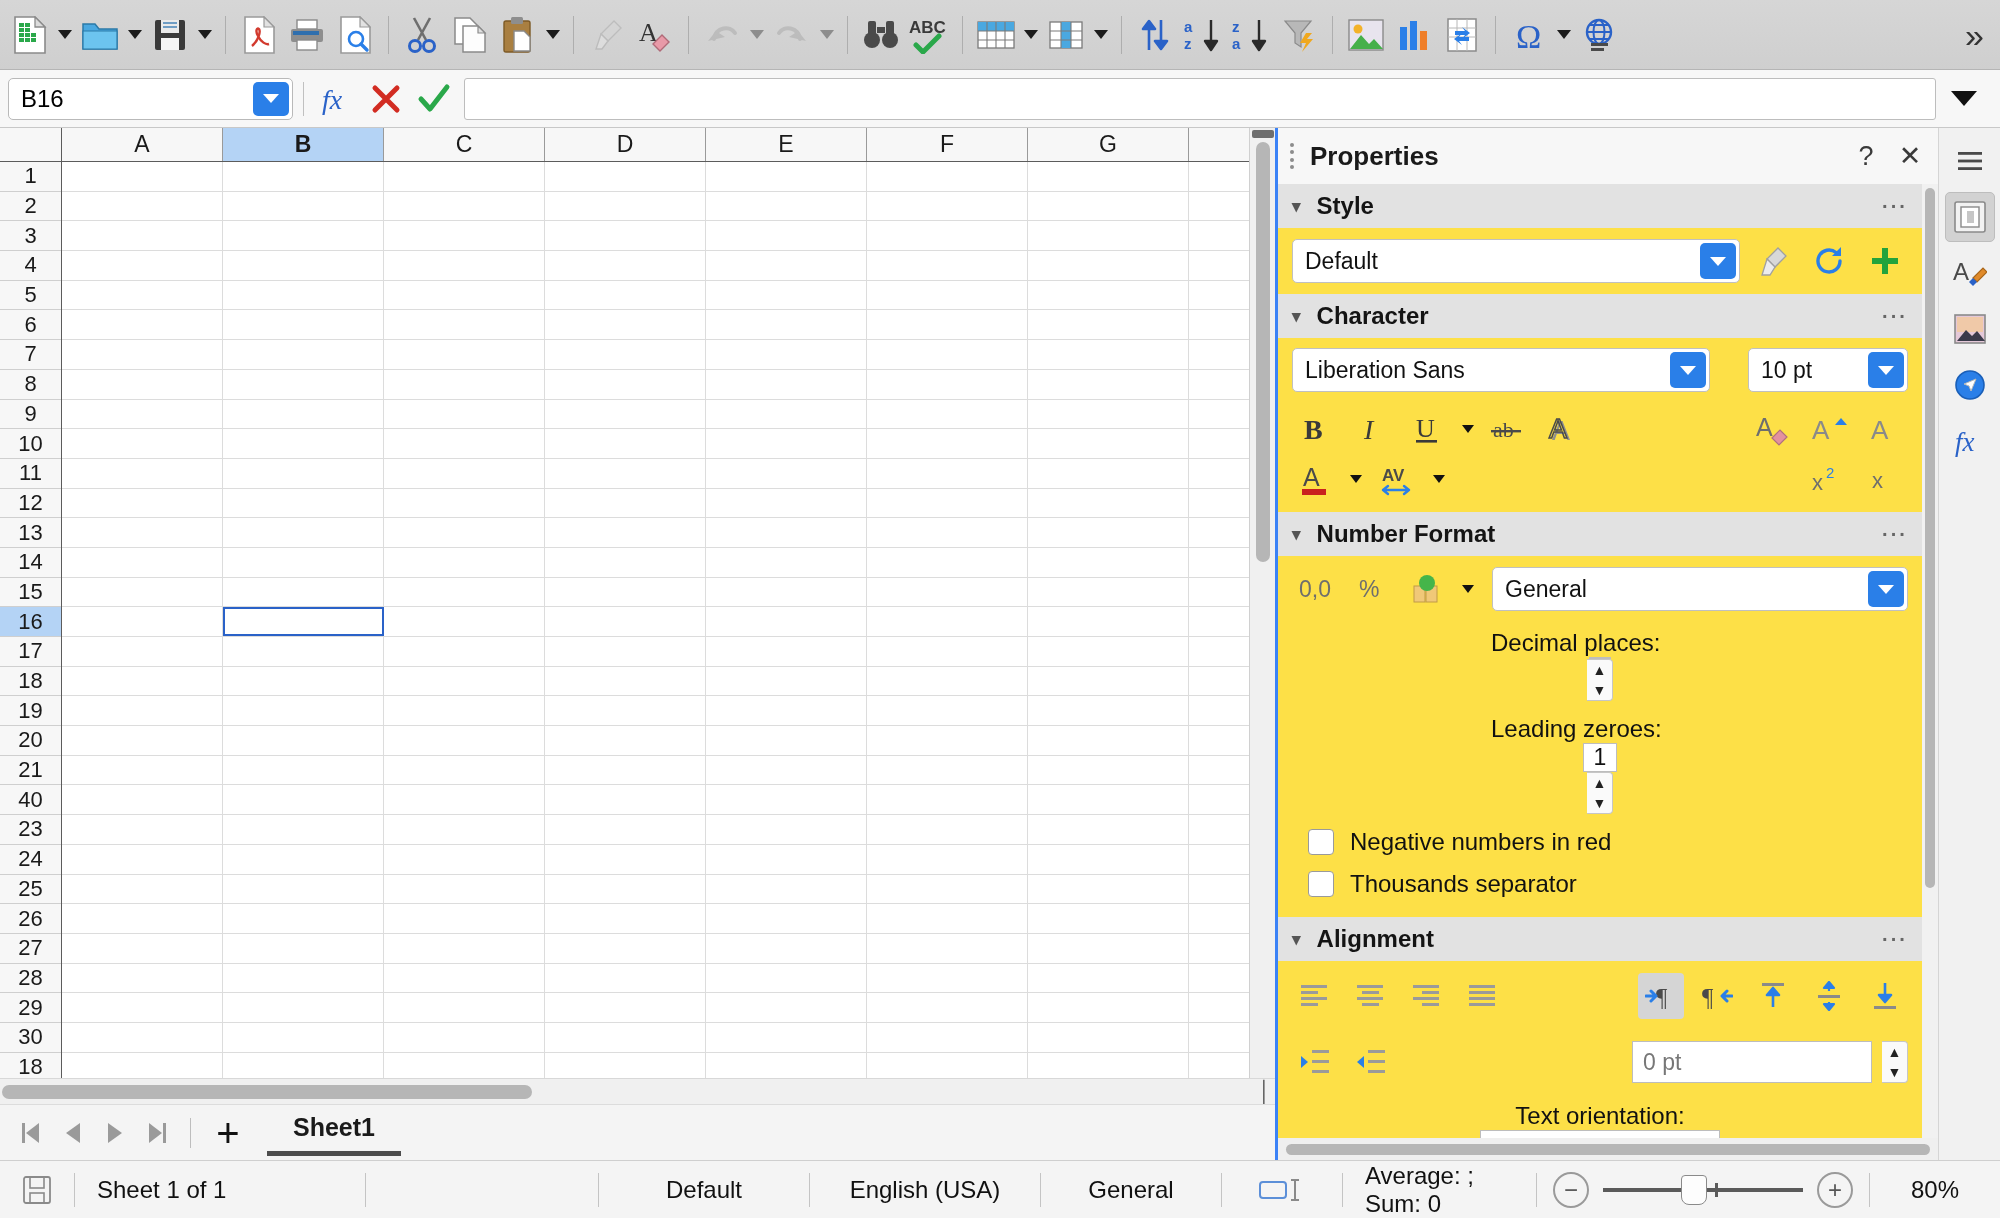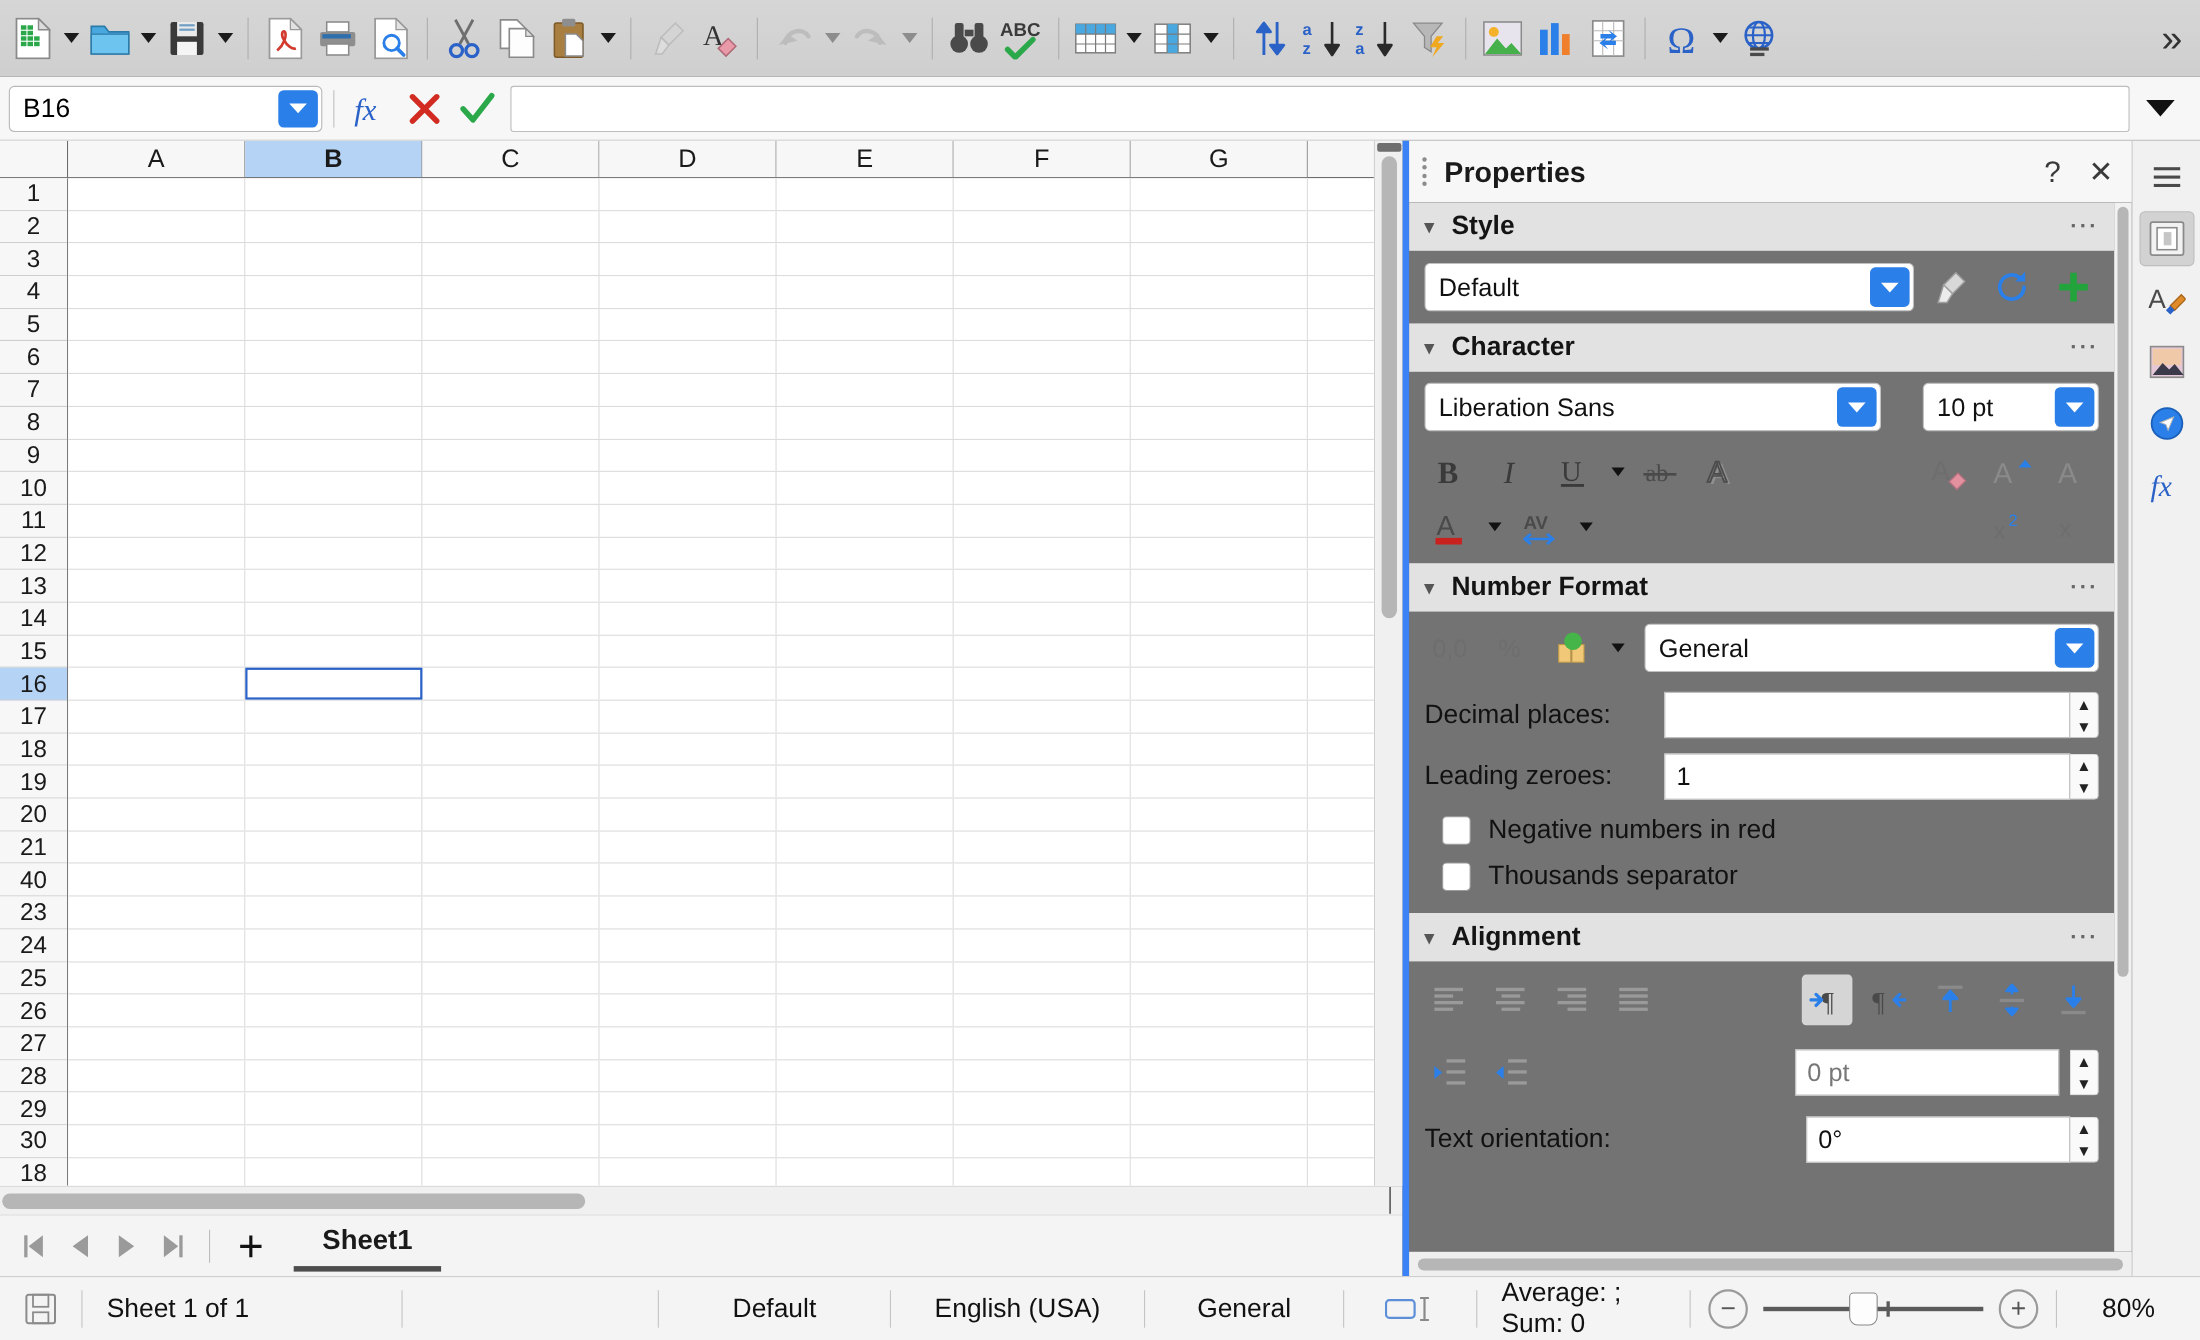--- a/index.html
+++ b/index.html
@@ -99,21 +99,21 @@
   .tabbar { height:56px; flex:0 0 56px; background:#f4f4f4; display:flex; align-items:center; padding-left:10px; border-top:1px solid #dcdcdc; }
   .navb { width:42px;height:42px;display:flex;align-items:center;justify-content:center;cursor:pointer; }
   .tabsep { width:1px;height:30px;background:#bdbdbd;margin:0 12px; }
   .plus { width:50px;height:42px;display:flex;align-items:center;justify-content:center;cursor:pointer;font-size:40px;color:#111;line-height:0.8;font-weight:300; }
   .sheettab {
     font-size:25px; font-weight:bold; color:#1a1a1a; padding:4px 26px 9px;
     border-bottom:5px solid #4d4d4d; cursor:pointer; margin-left:14px;
   }
 
   
-  .sidebar { flex:1; display:flex; min-width:0; background:#737373; border-left:6px solid #3b82f6; }
+  .sidebar { flex:1; display:flex; min-width:0; background:#fde047; border-left:3px solid #3b82f6; }
   .sbmain { flex:1; display:flex; flex-direction:column; min-width:0; position:relative; }
   .sbtitle { height:56px; flex:0 0 56px; display:flex; align-items:center; padding:0 6px 0 12px; background:#f7f7f7; }
   .grip { width:10px; height:30px; display:flex; flex-direction:column; justify-content:space-between; padding:2px 0; margin-right:10px; }
   .grip i { width:4px;height:4px;background:#8c8c8c;border-radius:50%;display:block; }
   .sbtitle h1 { font-size:26px; margin:0; font-weight:bold; color:#1a1a1a; flex:1; }
   .sbicon { width:44px;height:44px;display:flex;align-items:center;justify-content:center;cursor:pointer;font-size:27px;color:#3a3a3a; }
 
   .sbbody { flex:1; overflow:hidden; display:flex; }
   .sbcontent { flex:1; min-width:0; padding-bottom:0; }
   .sbvs { width:16px; flex:0 0 16px; background:#f1f1f1; display:flex; justify-content:center; padding-top:4px; }
@@ -132,21 +132,21 @@
     display:flex; align-items:center; padding-left:12px; position:relative; font-size:23px; color:#111;
   }
   .combo .bluedrop {
     position:absolute; right:3px; top:3px; width:36px; height:36px; background:#2a7fe8;
     border-radius:5px; display:flex; align-items:center; justify-content:center; cursor:pointer;
   }
   .ibtn { width:46px;height:46px;display:flex;align-items:center;justify-content:center;cursor:pointer;border-radius:4px;flex:0 0 auto; }
   .ibtn.active { background:#d5d5d5; }
   .smallcaret { width:0;height:0;border-left:6px solid transparent;border-right:6px solid transparent;border-top:8px solid #111;margin-left:2px;flex:0 0 auto;cursor:pointer; }
 
-  .fieldrow { display:flex; align-items:center; padding:7px 14px; }
+  .fieldrow { display:flex; align-items:center; padding:7px 14px;flex-direction:column; }
   .flabel { font-size:24px; color:#111; }
   .textfield {
     background:#fff; border:1px solid #bdbdbd; height:42px; display:flex; align-items:center;
     padding:0 10px; font-size:23px; color:#111;
   }
   .spin { width:26px;height:42px;display:flex;flex-direction:column;border:1px solid #c6c6c6;border-left:none;background:#fafafa;border-radius:0 4px 4px 0; }
   .spin div { flex:1; display:flex; align-items:center; justify-content:center; cursor:pointer; font-size:14px; color:#222; }
   .cbrow { display:flex; align-items:center; padding:7px 14px 7px 30px; gap:16px; }
   .cbox { width:26px;height:26px;border:1px solid #9a9a9a;border-radius:4px;background:#fff;flex:0 0 auto;cursor:pointer; }
   .cblabel { font-size:24px;color:#111; }

